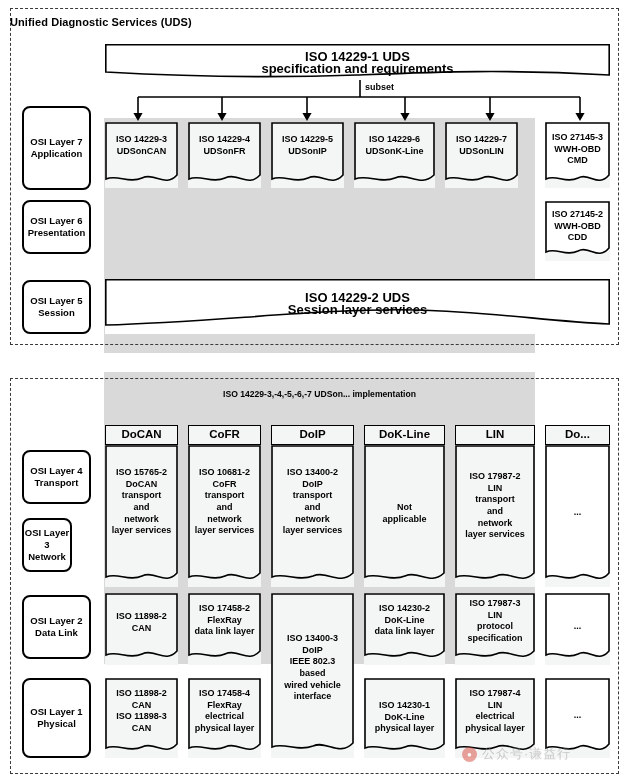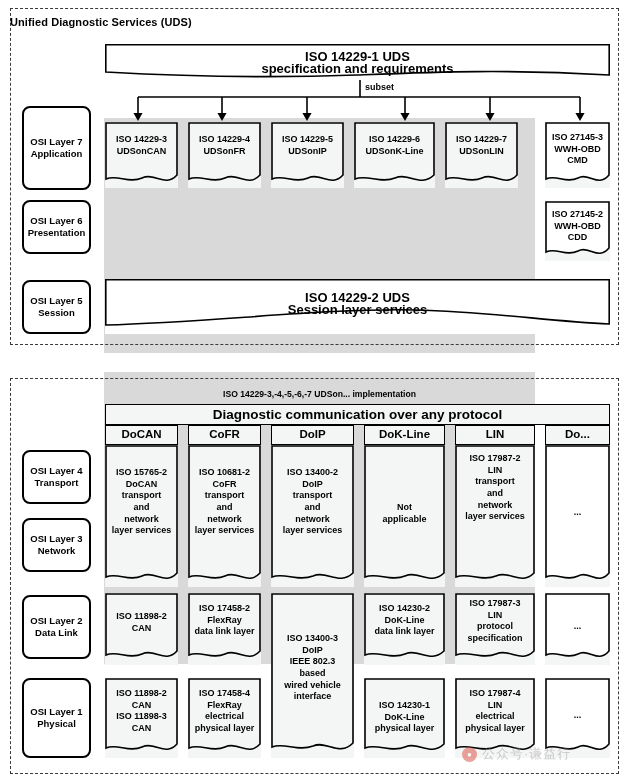--- a/index.html
+++ b/index.html
@@ -178,23 +178,20 @@
   </div>
 
   <div class="abs greyband" style="left:104px;top:345px;width:431px;height:8px;"></div>
 
   <div class="abs greyband" style="left:104px;top:372px;width:431px;height:292px;"></div>
 
   <div class="abs dashgroup" style="left:10px;top:378px;width:609px;height:396px;"></div>
 
   <div class="abs smallcenter" style="left:104px;top:389px;width:431px;font-size:8.6px;">ISO 14229-3,-4,-5,-6,-7 UDSon... implementation</div>
 
-  <div class="abs lightbox" style="left:105px;top:404px;width:505px;height:21px;display:flex;align-items:center;justify-content:center;">
-    <div class="subtitle">Diagnostic communication over any protocol</div>
-  </div>
 
   <div class="abs lightbox" style="left:105px;top:425px;width:73px;height:20px;display:flex;align-items:center;justify-content:center;">
     <div class="colhead">DoCAN</div>
   </div>
   <div class="abs lightbox" style="left:188px;top:425px;width:73px;height:20px;display:flex;align-items:center;justify-content:center;">
     <div class="colhead">CoFR</div>
   </div>
   <div class="abs lightbox" style="left:271px;top:425px;width:83px;height:20px;display:flex;align-items:center;justify-content:center;">
     <div class="colhead">DoIP</div>
   </div>
@@ -207,21 +204,21 @@
   <div class="abs lightbox" style="left:545px;top:425px;width:65px;height:20px;display:flex;align-items:center;justify-content:center;">
     <div class="colhead">Do...</div>
   </div>
 
   <div class="abs osi" style="left:22px;top:450px;width:69px;height:54px;">
     <div>
       <div>OSI Layer 4</div>
       <div>Transport</div>
     </div>
   </div>
-  <div class="abs osi" style="left:22px;top:518px;width:69px;height:54px;">
+  <div class="abs osi" style="left:22px;top:518px;width:50px;height:54px;">
     <div>
       <div>OSI Layer 3</div>
       <div>Network</div>
     </div>
   </div>
   <div class="abs osi" style="left:22px;top:595px;width:69px;height:64px;">
     <div>
       <div>OSI Layer 2</div>
       <div>Data Link</div>
     </div>
@@ -274,21 +271,21 @@
       <path d="M1,1 L80,1 L80,128 C66,141 55,125 41,131 C27,137 13,127 1,132 Z" fill="#f4f5f5" stroke="#000" stroke-width="1.6"></path>
     </svg>
     <div class="txt" style="top:57px;white-space:pre-line;">Not
 applicable</div>
   </div>
 
   <div class="abs doc" style="left:455px;top:445px;width:80px;height:142px;">
     <svg viewBox="0 0 80 142" preserveAspectRatio="none">
       <path d="M1,1 L79,1 L79,128 C66,141 55,125 41,131 C27,137 13,127 1,132 Z" fill="#f4f5f5" stroke="#000" stroke-width="1.6"></path>
     </svg>
-    <div class="txt" style="top:8px;white-space:pre-line;">ISO 17987-2
+    <div class="txt" style="top:26px;white-space:pre-line;">ISO 17987-2
 LIN
 transport
 and
 network
 layer services</div>
   </div>
 
   <div class="abs doc" style="left:545px;top:445px;width:65px;height:142px;">
     <svg viewBox="0 0 65 142" preserveAspectRatio="none">
       <path d="M1,1 L64,1 L64,128 C53,141 44,125 33,131 C21,137 11,127 1,132 Z" fill="#ffffff" stroke="#000" stroke-width="1.6"></path>

